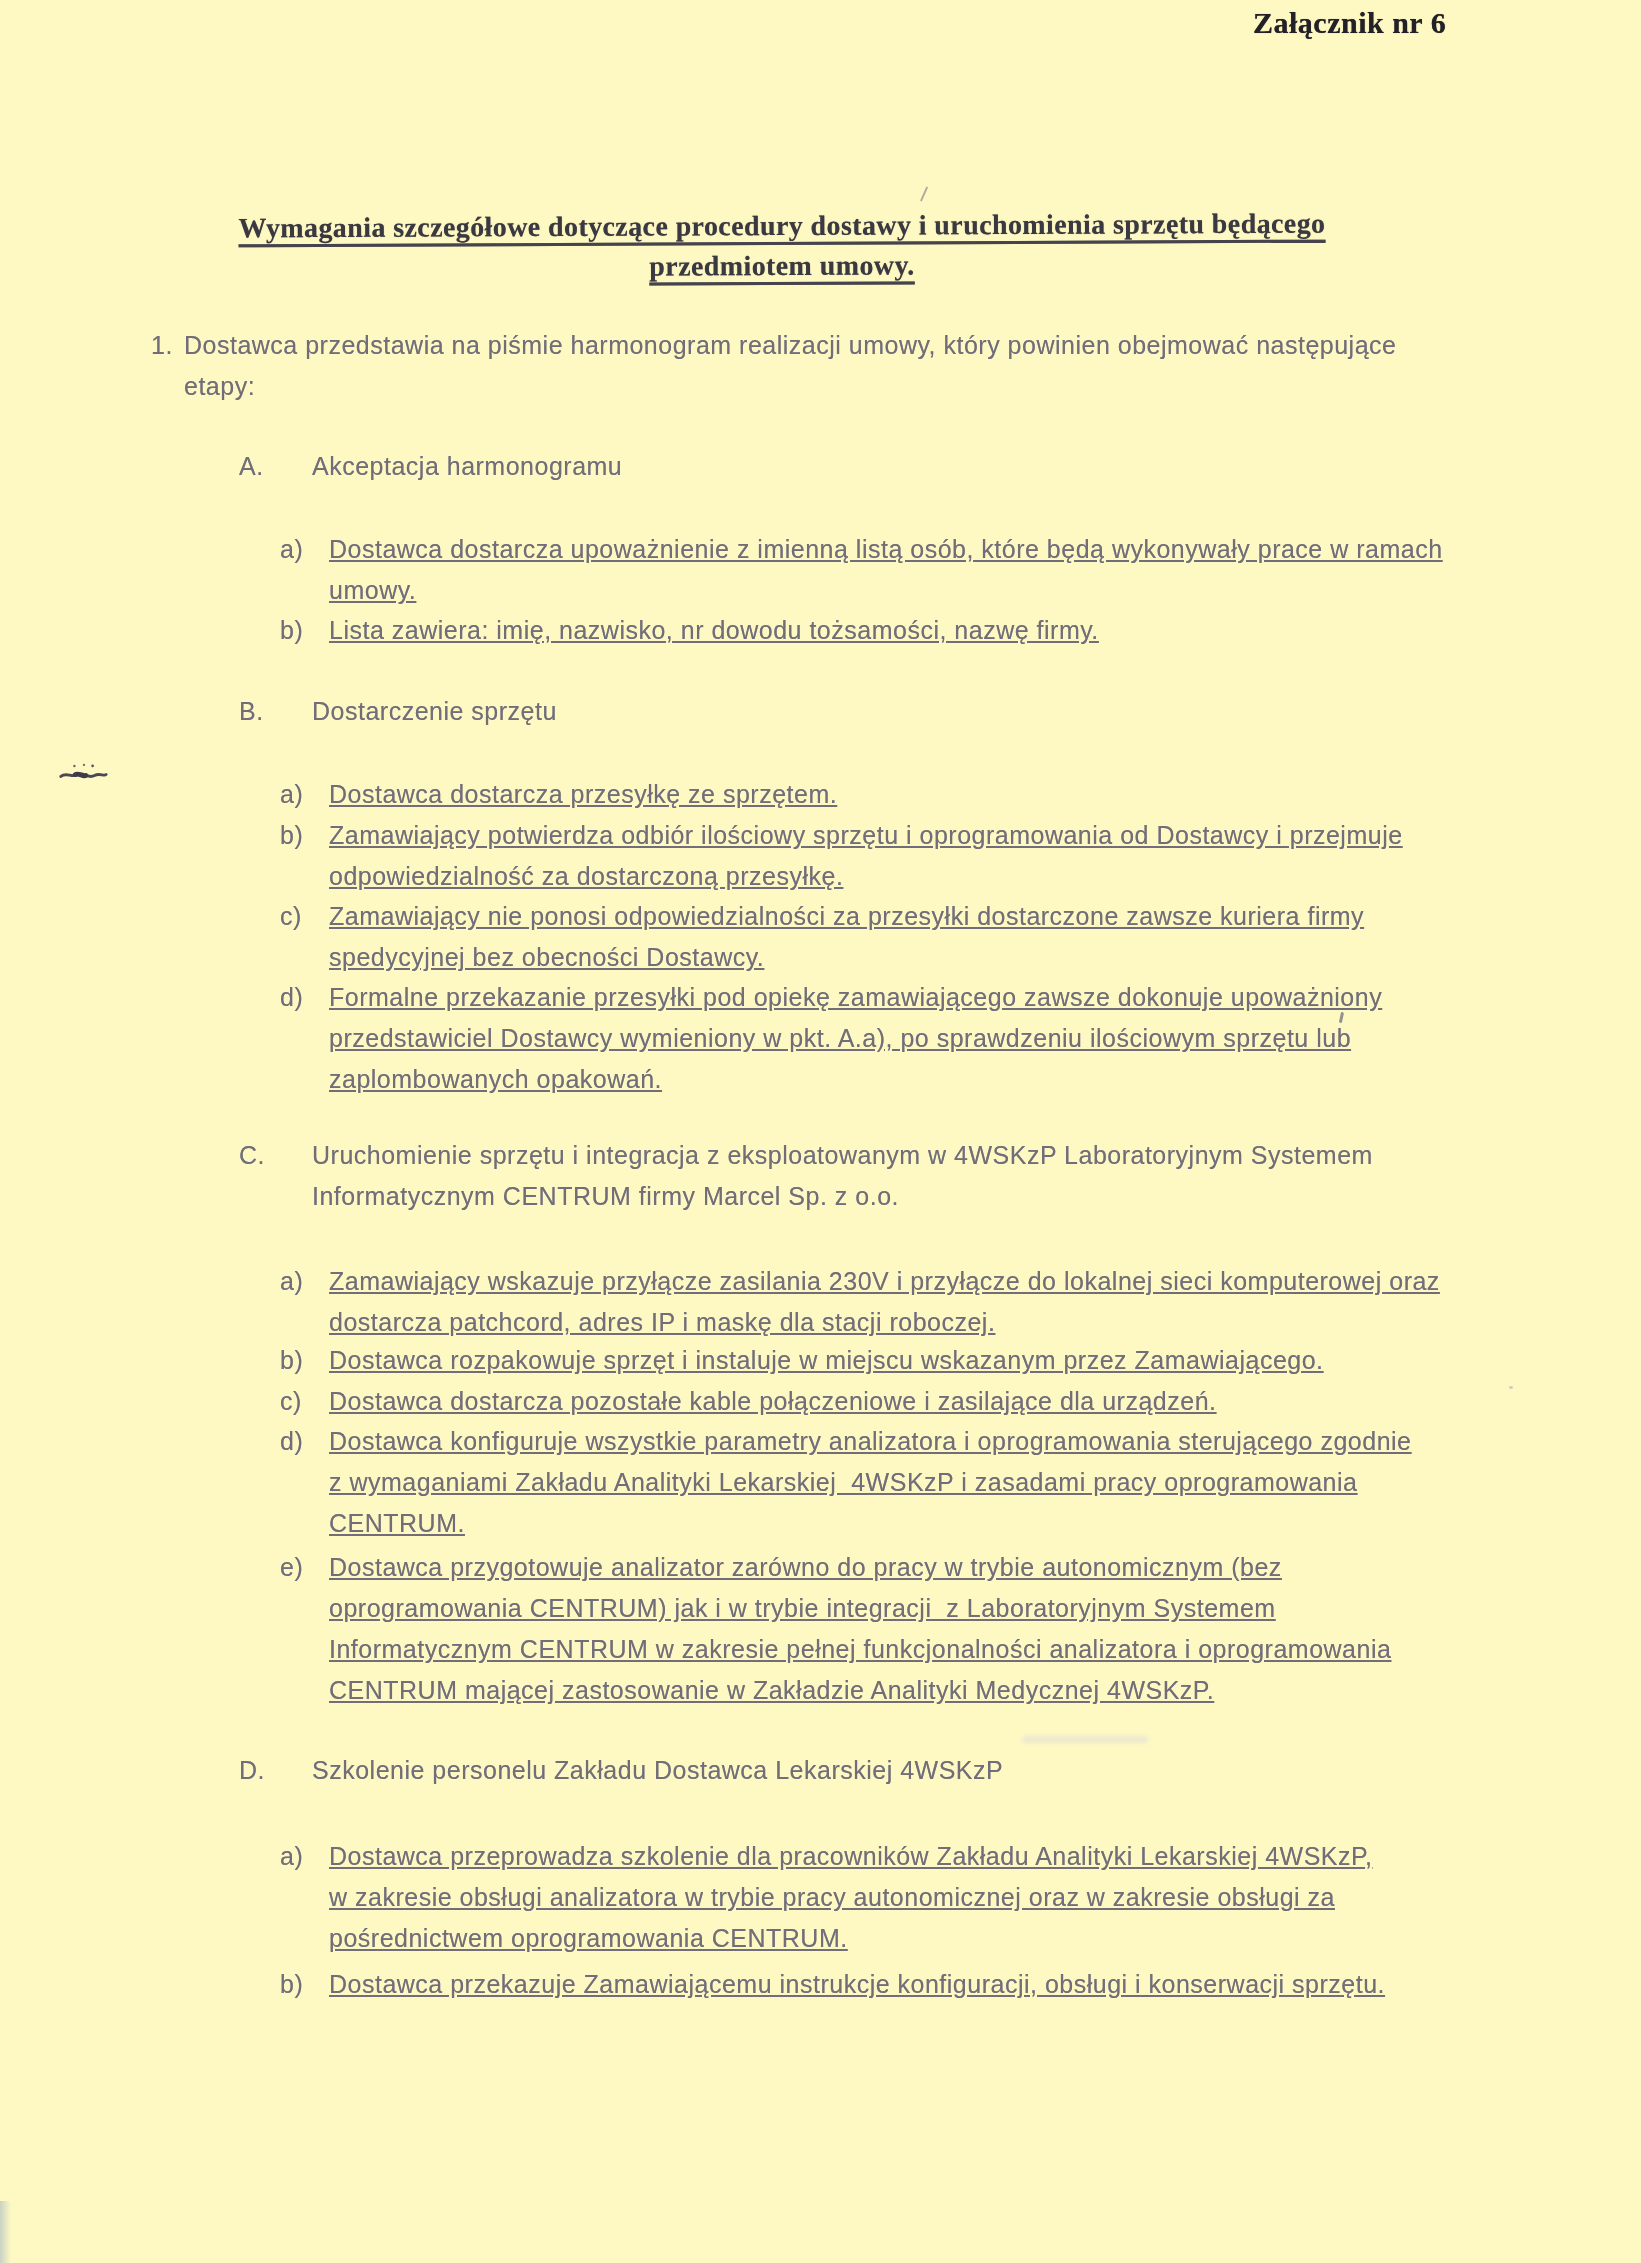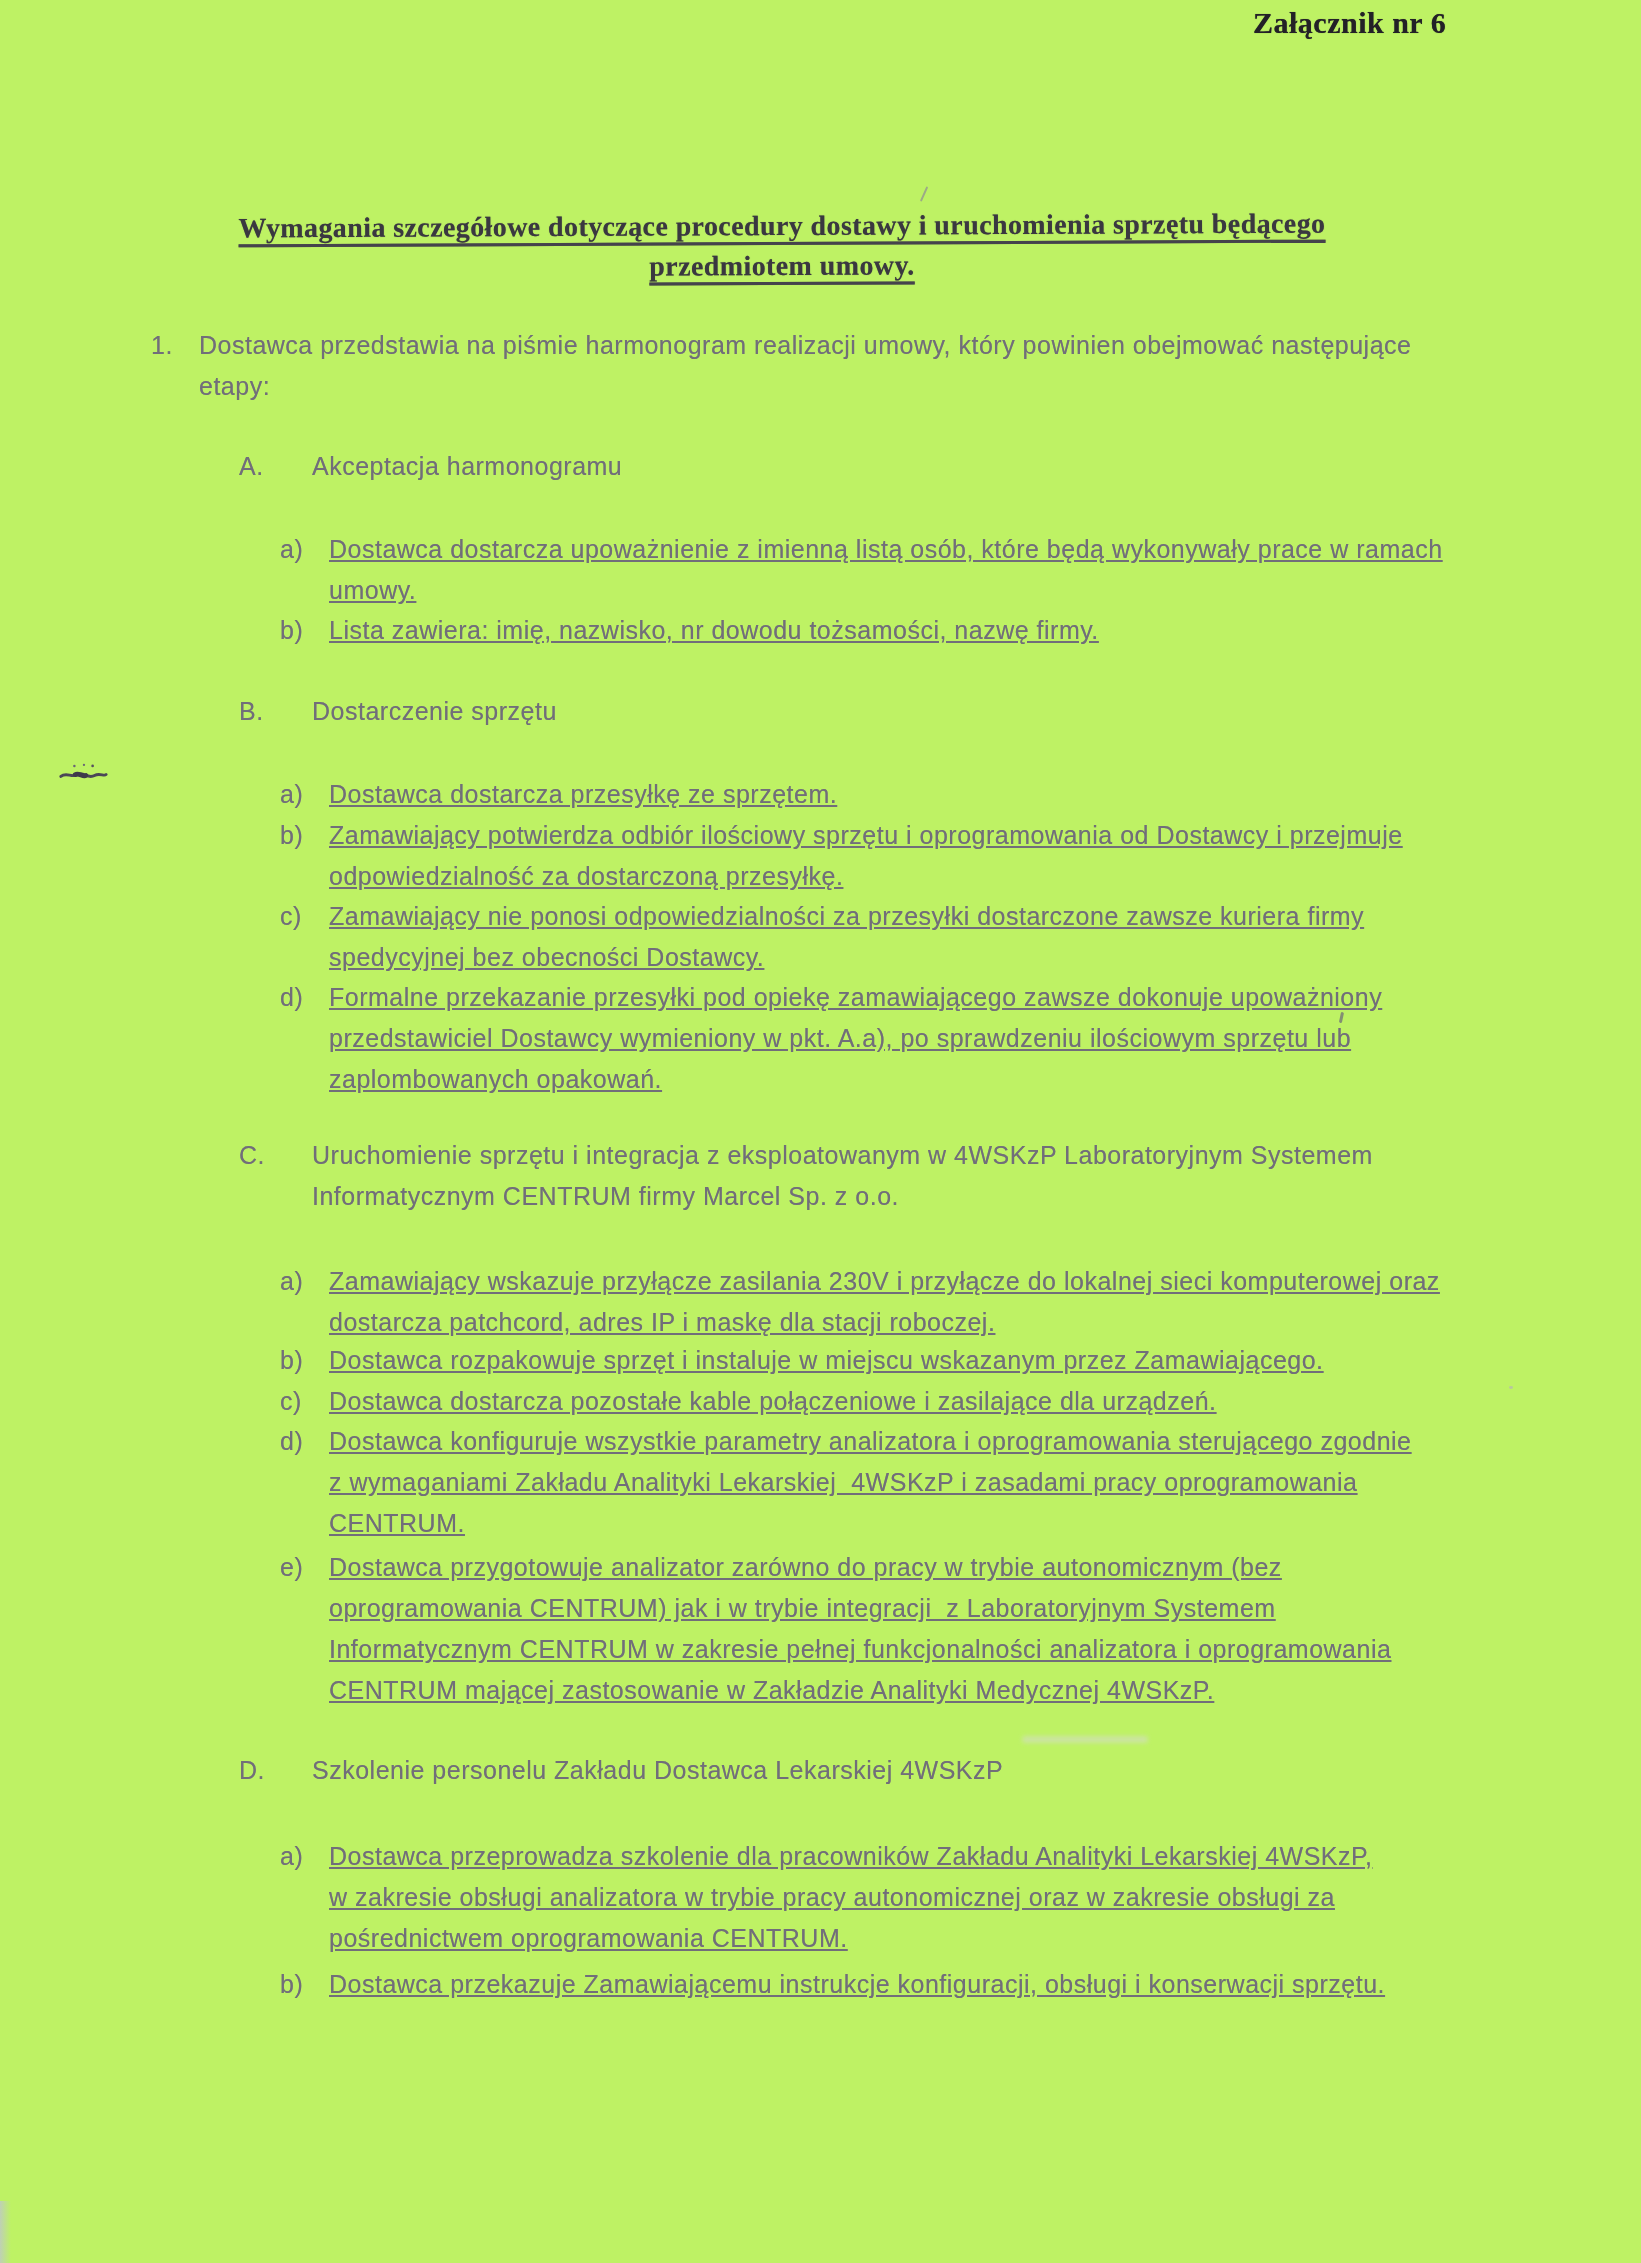--- a/index.html
+++ b/index.html
@@ -1,20 +1,20 @@
 <!DOCTYPE html>
 <html><head>
 <meta charset="utf-8">
 <style>
   html,body{margin:0;padding:0;background:#e9e9e9;}
   .page{
     position:relative;
     width:1641px;height:2263px;
     margin:0 auto;
-    background:#bef264;
+    background:#fef9c3;
     overflow:hidden;
     font-family:"Liberation Sans",sans-serif;
   }
   .hdr{
     position:absolute;left:1253px;top:5.8px;
     font-family:"Liberation Serif",serif;
     font-weight:bold;font-size:30px;color:#232127;
     letter-spacing:0.5px;
     text-shadow:0 0 0.7px rgba(35,33,39,.75);
   }
@@ -41,21 +41,21 @@
     line-height:41px;
   }
   .txt{
     position:absolute;width:1294px;
     font-size:25px;color:#716e7a;letter-spacing:0.5px;
     line-height:41px;
     white-space:pre-wrap;
     text-shadow:0 0 0.6px rgba(113,110,122,.55);
   }
   .lvl1 .marker{left:151px;}
-  .lvl1 .txt{left:199px;}
+  .lvl1 .txt{left:184px;}
   .lvlA .marker{left:239px;}
   .lvlA .txt{left:312px;}
   .lvla .marker{left:280px;}
   .lvla .txt{left:329px;text-decoration:underline;}
   
   .smudge-left{position:absolute;left:58px;top:761px;width:50px;height:29px;filter:blur(0.4px);}
   .tick-title{position:absolute;left:923px;top:186px;width:1.9px;height:16.4px;background:#8d8b96;opacity:.7;transform:rotate(24deg);border-radius:1px;}
   .stray-comma{position:absolute;left:1340px;top:1012px;width:2.9px;height:10.6px;background:#6f6d78;opacity:.75;transform:rotate(12deg);border-radius:1.9px;}
   .stray-dot{position:absolute;left:1509px;top:1386px;width:3.9px;height:2.9px;background:#b4b2bb;opacity:.65;border-radius:50%;}
   .smudge-d{position:absolute;left:1022px;top:1736px;width:126px;height:6.8px;background:#d9d8dc;opacity:.5;filter:blur(1.9px);border-radius:2.9px;}

